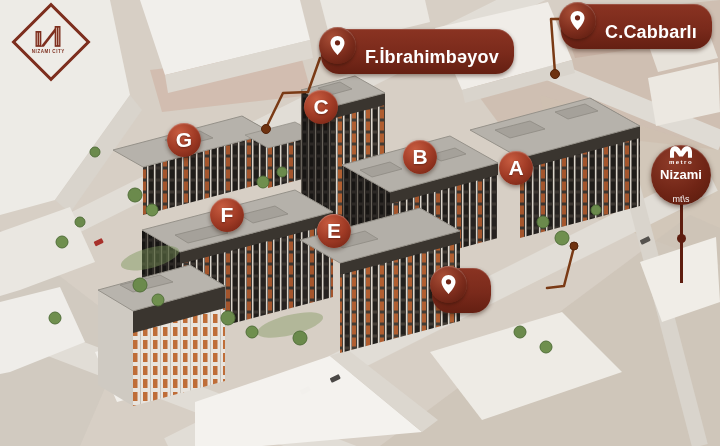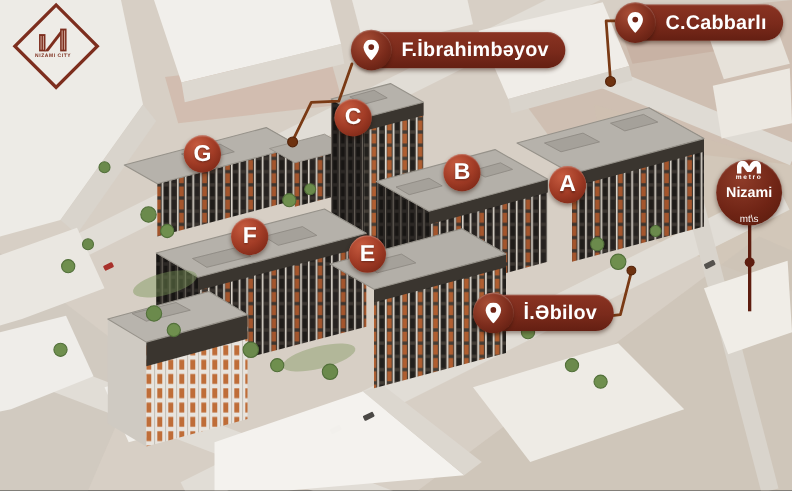--- a/index.html
+++ b/index.html
@@ -9,21 +9,21 @@
     -webkit-font-smoothing:antialiased;
   }
   #stage svg{display:block;}
   .layer{position:absolute;left:0;top:0;width:720px;height:446px;}
   .nopointer{pointer-events:none;}
 
   
   .pill{
     position:absolute;height:33px;display:flex;align-items:center;
     background:linear-gradient(180deg,#8a3322 0%,#7a2a1b 55%,#641f12 100%);
-    border-radius:18px;padding:0 15px 0 44px;
+    border-radius:18px;padding:12px 15px 0 44px;
     box-shadow:0 2px 4px rgba(40,15,5,.45), inset 0 1px 0 rgba(255,255,255,.15);
     color:#fff;font-weight:bold;font-size:18px;letter-spacing:.2px;
     white-space:nowrap;z-index:6;
   }
   .pill .ball{
     position:absolute;left:-2px;top:-2px;width:37px;height:37px;border-radius:50%;
     background:radial-gradient(circle at 36% 28%, #a84e36 0%, #7c2c1c 55%, #571a0e 100%);
     box-shadow:0 2px 3px rgba(40,15,5,.4), inset 0 1px 1px rgba(255,255,255,.25);
     display:flex;align-items:center;justify-content:center;
   }
@@ -275,21 +275,20 @@
     <span>C.Cabbarlı</span>
   </div>
 
   <div class="pill" style="left:432px;top:268px">
     <span class="ball">
       <svg viewBox="0 0 14 19">
           <path d="M7 0C3.1 0 0 3.1 0 7c0 5.2 7 12 7 12s7-6.8 7-12C14 3.1 10.9 0 7 0z" fill="#fff"></path>
           <circle cx="7" cy="6.8" r="2.6" fill="#6f2416"></circle>
         </svg>
     </span>
-    <span>İ.Əbilov</span>
   </div>
 
 
   <div class="badge" style="left:167px;top:123px">G</div>
   <div class="badge" style="left:304px;top:90px">C</div>
   <div class="badge" style="left:403px;top:140px">B</div>
   <div class="badge" style="left:499px;top:151px">A</div>
   <div class="badge" style="left:210px;top:198px">F</div>
   <div class="badge" style="left:317px;top:214px">E</div>
 

